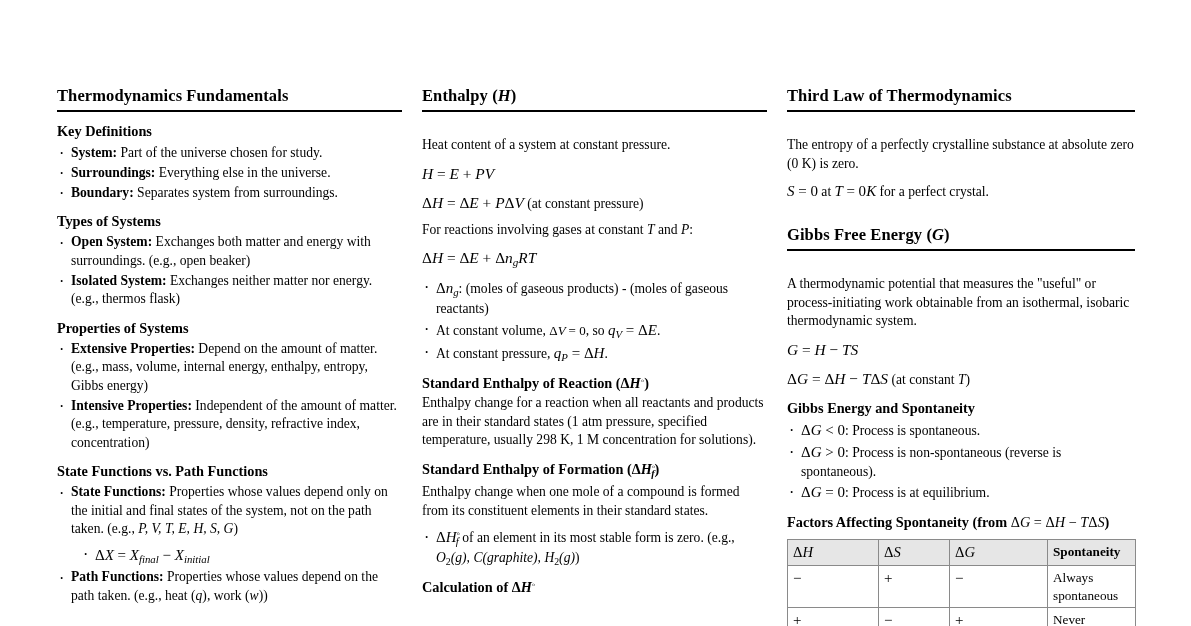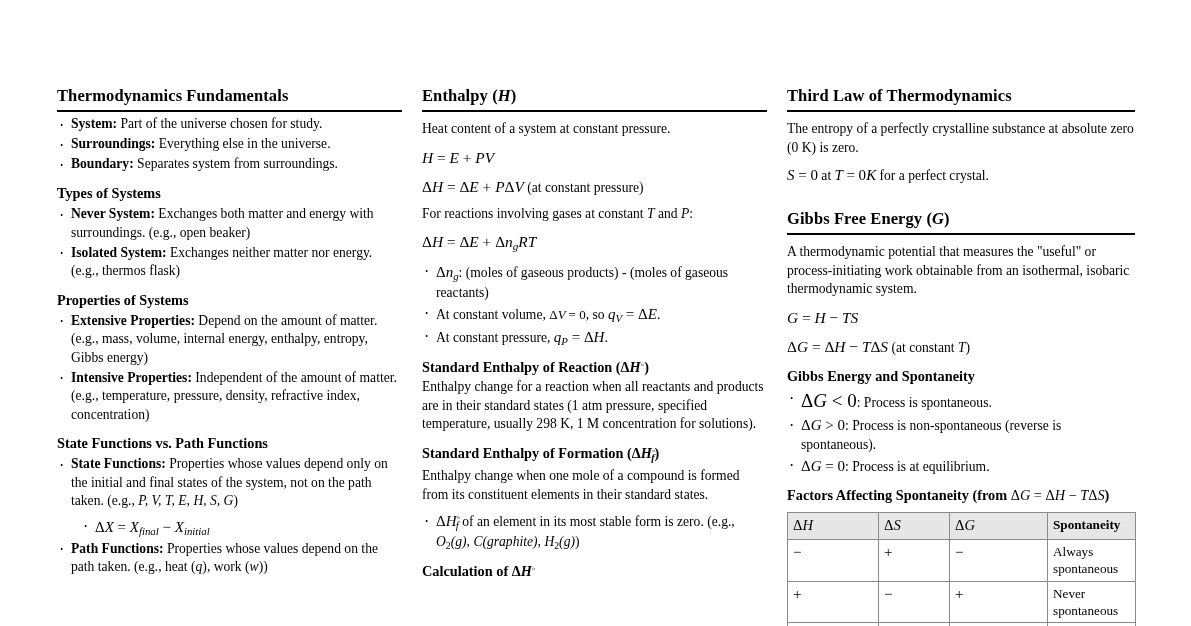--- a/index.html
+++ b/index.html
@@ -53,21 +53,21 @@
     margin: 11px 0 2px 0;
     line-height: 1.2;
   }
 
   p.txt {
     font-size: 13.6px;
     line-height: 1.36;
     margin: 8px 0 0 0;
     text-align: left;
   }
-  p.txt.first { margin-top: 8px; }
+  p.txt.first { margin-top: 24px; }
 
   ul.blist {
     list-style: none;
     margin: 3px 0 0 0;
     padding: 0;
   }
   ul.blist li {
     position: relative;
     font-size: 13.6px;
     line-height: 1.36;
@@ -148,29 +148,30 @@
 </head>
 <body>
 
 <div class="page">
   <div class="columns">
 
     <div class="col col-1">
 
       <h2 class="sec">Thermodynamics Fundamentals</h2>
 
+      <h3 class="sub">Key Definitions</h3>
       <ul class="blist">
         <li><b>System:</b><span> Part of the universe chosen for study.</span></li>
         <li><b>Surroundings:</b><span> Everything else in the universe.</span></li>
         <li><b>Boundary:</b><span> Separates system from surroundings.</span></li>
       </ul>
 
       <h3 class="sub">Types of Systems</h3>
       <ul class="blist">
-        <li><b>Never System:</b><span> Exchanges both matter and energy with surroundings. (e.g., open beaker)</span></li>
+        <li><b>Open System:</b><span> Exchanges both matter and energy with surroundings. (e.g., open beaker)</span></li>
         <li><b>Isolated System:</b><span> Exchanges neither matter nor energy. (e.g., thermos flask)</span></li>
       </ul>
 
       <h3 class="sub">Properties of Systems</h3>
       <ul class="blist">
         <li><b>Extensive Properties:</b><span> Depend on the amount of matter. (e.g., mass, volume, internal energy, enthalpy, entropy, Gibbs energy)</span></li>
         <li><b>Intensive Properties:</b><span> Independent of the amount of matter. (e.g., temperature, pressure, density, refractive index, concentration)</span></li>
       </ul>
 
       <h3 class="sub">State Functions vs. Path Functions</h3>
@@ -230,21 +231,21 @@
       <h2 class="sec spaced"><span>Gibbs Free Energy (</span><span class="m">G</span><span>)</span></h2>
 
       <p class="txt first">A thermodynamic potential that measures the "useful" or process-initiating work obtainable from an isothermal, isobaric thermodynamic system.</p>
 
       <div class="mblock"><span class="m"><i>G</i> <span class="mup">=</span> <i>H</i> <span class="mup">−</span> <i>TS</i></span></div>
 
       <div class="mblock"><span class="m"><span class="mup">Δ</span><i>G</i> <span class="mup">=</span> <span class="mup">Δ</span><i>H</i> <span class="mup">−</span> <i>T</i><span class="mup">Δ</span><i>S</i></span><span class="note"> (at constant <span class="m"><i>T</i></span>)</span></div>
 
       <h3 class="sub">Gibbs Energy and Spontaneity</h3>
       <ul class="blist">
-        <li><span class="m" style="font-size:19px"><span class="mup">Δ</span><i>G</i> <span class="mup">&lt; 0</span></span><span>: Process is spontaneous.</span></li>
+        <li><span class="m" style="font-size:15px"><span class="mup">Δ</span><i>G</i> <span class="mup">&lt; 0</span></span><span>: Process is spontaneous.</span></li>
         <li><span class="m" style="font-size:15px"><span class="mup">Δ</span><i>G</i> <span class="mup">&gt; 0</span></span><span>: Process is non-spontaneous (reverse is spontaneous).</span></li>
         <li><span class="m" style="font-size:15px"><span class="mup">Δ</span><i>G</i> <span class="mup">= 0</span></span><span>: Process is at equilibrium.</span></li>
       </ul>
 
       <h3 class="sub"><span>Factors Affecting Spontaneity (from </span><span class="m" style="font-weight:normal"><span class="mup">Δ</span><i>G</i> <span class="mup">=</span> <span class="mup">Δ</span><i>H</i> <span class="mup">−</span> <i>T</i><span class="mup">Δ</span><i>S</i></span><span>)</span></h3>
 
       <table class="spont">
         <colgroup>
             <col class="c1">
             <col class="c2">

